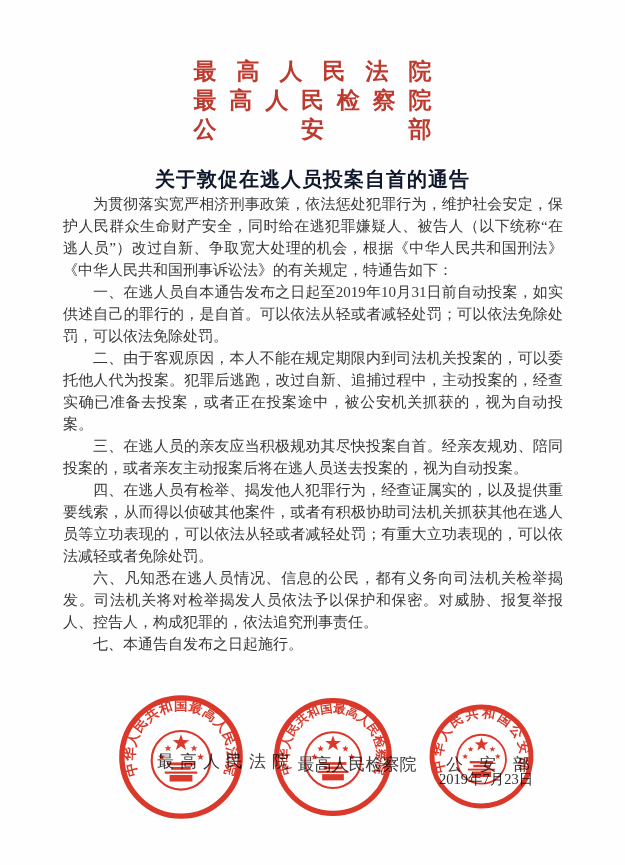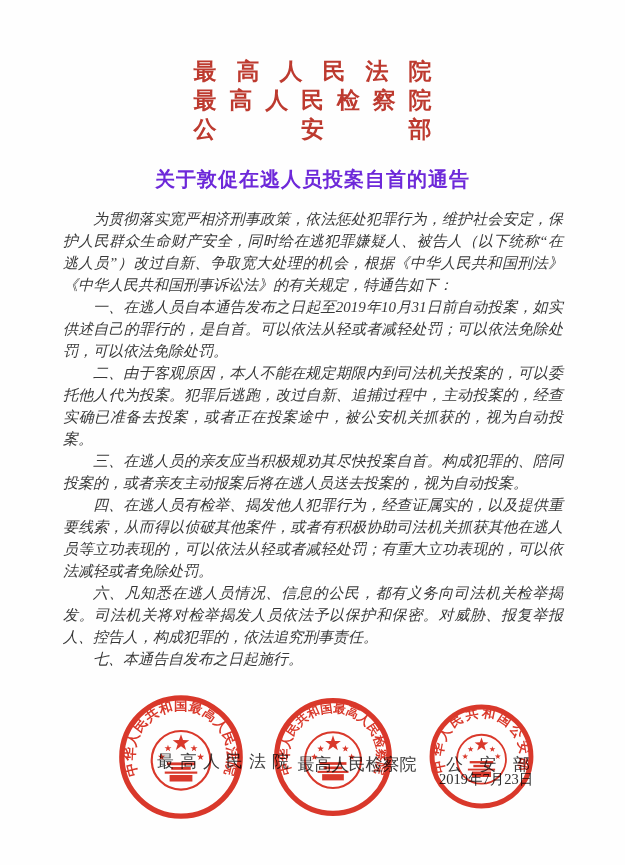--- a/index.html
+++ b/index.html
@@ -27,30 +27,28 @@
     color: #bd3a2f;
     line-height: 29px;
     height: 29px;
   }
   
   .doc-title {
     margin-top: 21px;
     text-align: center;
     font-size: 20px;
     font-weight: bold;
-    color: #6d28d9;
+    color: #0f172a;
     letter-spacing: 1px;
     line-height: 28px;
   }
   
   .doc-body {
-    margin-top: 15px;
     padding: 0 62px 0 63px;
     color: #383838;
-    font-style: italic;
   }
   .doc-body p {
     font-size: 15px;
     line-height: 22px;
     text-align: justify;
     text-justify: inter-character;
     text-indent: 2em;
   }
   
   .sig-text {
@@ -114,21 +112,21 @@
         <span>部</span>
       </div>
   </div>
 
   <div class="doc-title">关于敦促在逃人员投案自首的通告</div>
 
   <div class="doc-body">
     <p>为贯彻落实宽严相济刑事政策，依法惩处犯罪行为，维护社会安定，保护人民群众生命财产安全，同时给在逃犯罪嫌疑人、被告人（以下统称“在逃人员”）改过自新、争取宽大处理的机会，根据《中华人民共和国刑法》《中华人民共和国刑事诉讼法》的有关规定，特通告如下：</p>
     <p>一、在逃人员自本通告发布之日起至2019年10月31日前自动投案，如实供述自己的罪行的，是自首。可以依法从轻或者减轻处罚；可以依法免除处罚，可以依法免除处罚。</p>
     <p>二、由于客观原因，本人不能在规定期限内到司法机关投案的，可以委托他人代为投案。犯罪后逃跑，改过自新、追捕过程中，主动投案的，经查实确已准备去投案，或者正在投案途中，被公安机关抓获的，视为自动投案。</p>
-    <p>三、在逃人员的亲友应当积极规劝其尽快投案自首。构成犯罪的、陪同投案的，或者亲友主动报案后将在逃人员送去投案的，视为自动投案。</p>
+    <p>三、在逃人员的亲友应当积极规劝其尽快投案自首。经亲友规劝、陪同投案的，或者亲友主动报案后将在逃人员送去投案的，视为自动投案。</p>
     <p>四、在逃人员有检举、揭发他人犯罪行为，经查证属实的，以及提供重要线索，从而得以侦破其他案件，或者有积极协助司法机关抓获其他在逃人员等立功表现的，可以依法从轻或者减轻处罚；有重大立功表现的，可以依法减轻或者免除处罚。</p>
     <p>六、凡知悉在逃人员情况、信息的公民，都有义务向司法机关检举揭发。司法机关将对检举揭发人员依法予以保护和保密。对威胁、报复举报人、控告人，构成犯罪的，依法追究刑事责任。</p>
     <p>七、本通告自发布之日起施行。</p>
   </div>
 
   <svg class="defs-holder" aria-hidden="true">
     <defs>
       <polygon id="star" points="0,-10 2.35,-3.24 9.51,-3.09 3.8,1.24 5.88,8.09 0,4 -5.88,8.09 -3.8,1.24 -9.51,-3.09 -2.35,-3.24" fill="#d8291a"></polygon>
       <path id="arc" d="M 20.2 77.2 A 43 43 0 1 1 97.8 77.2" fill="none"></path>
       <g id="emblem">

